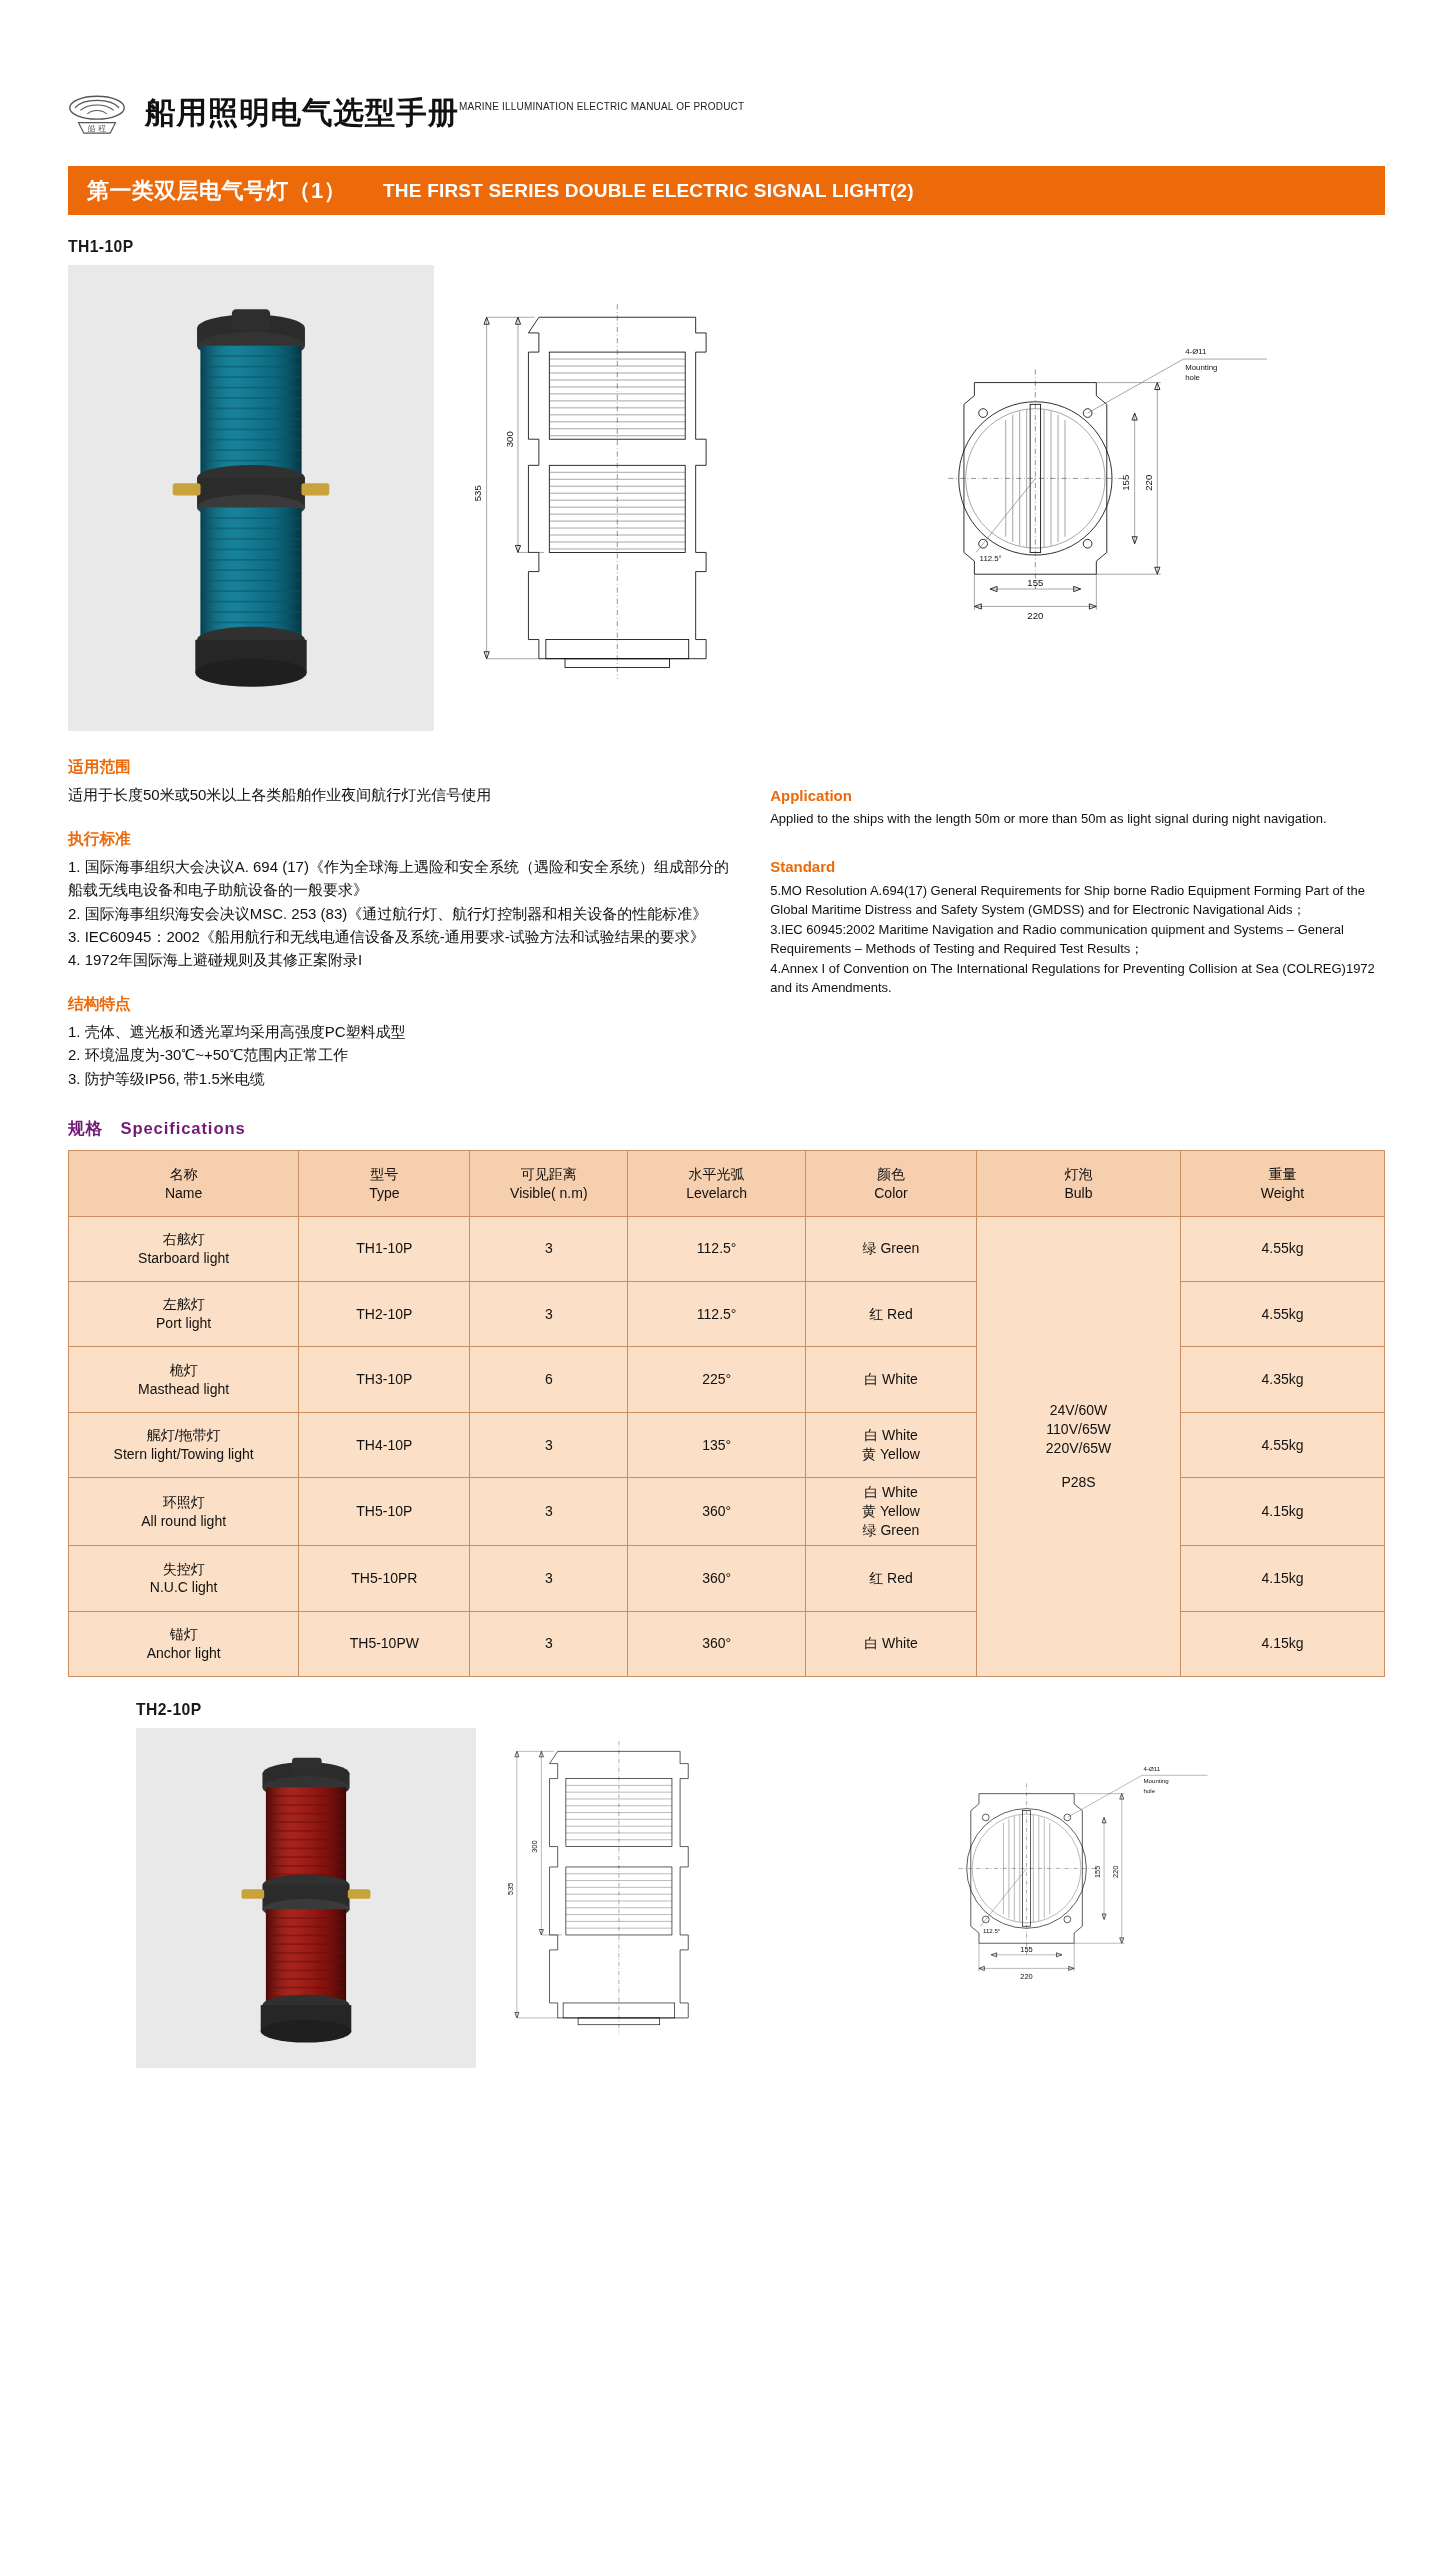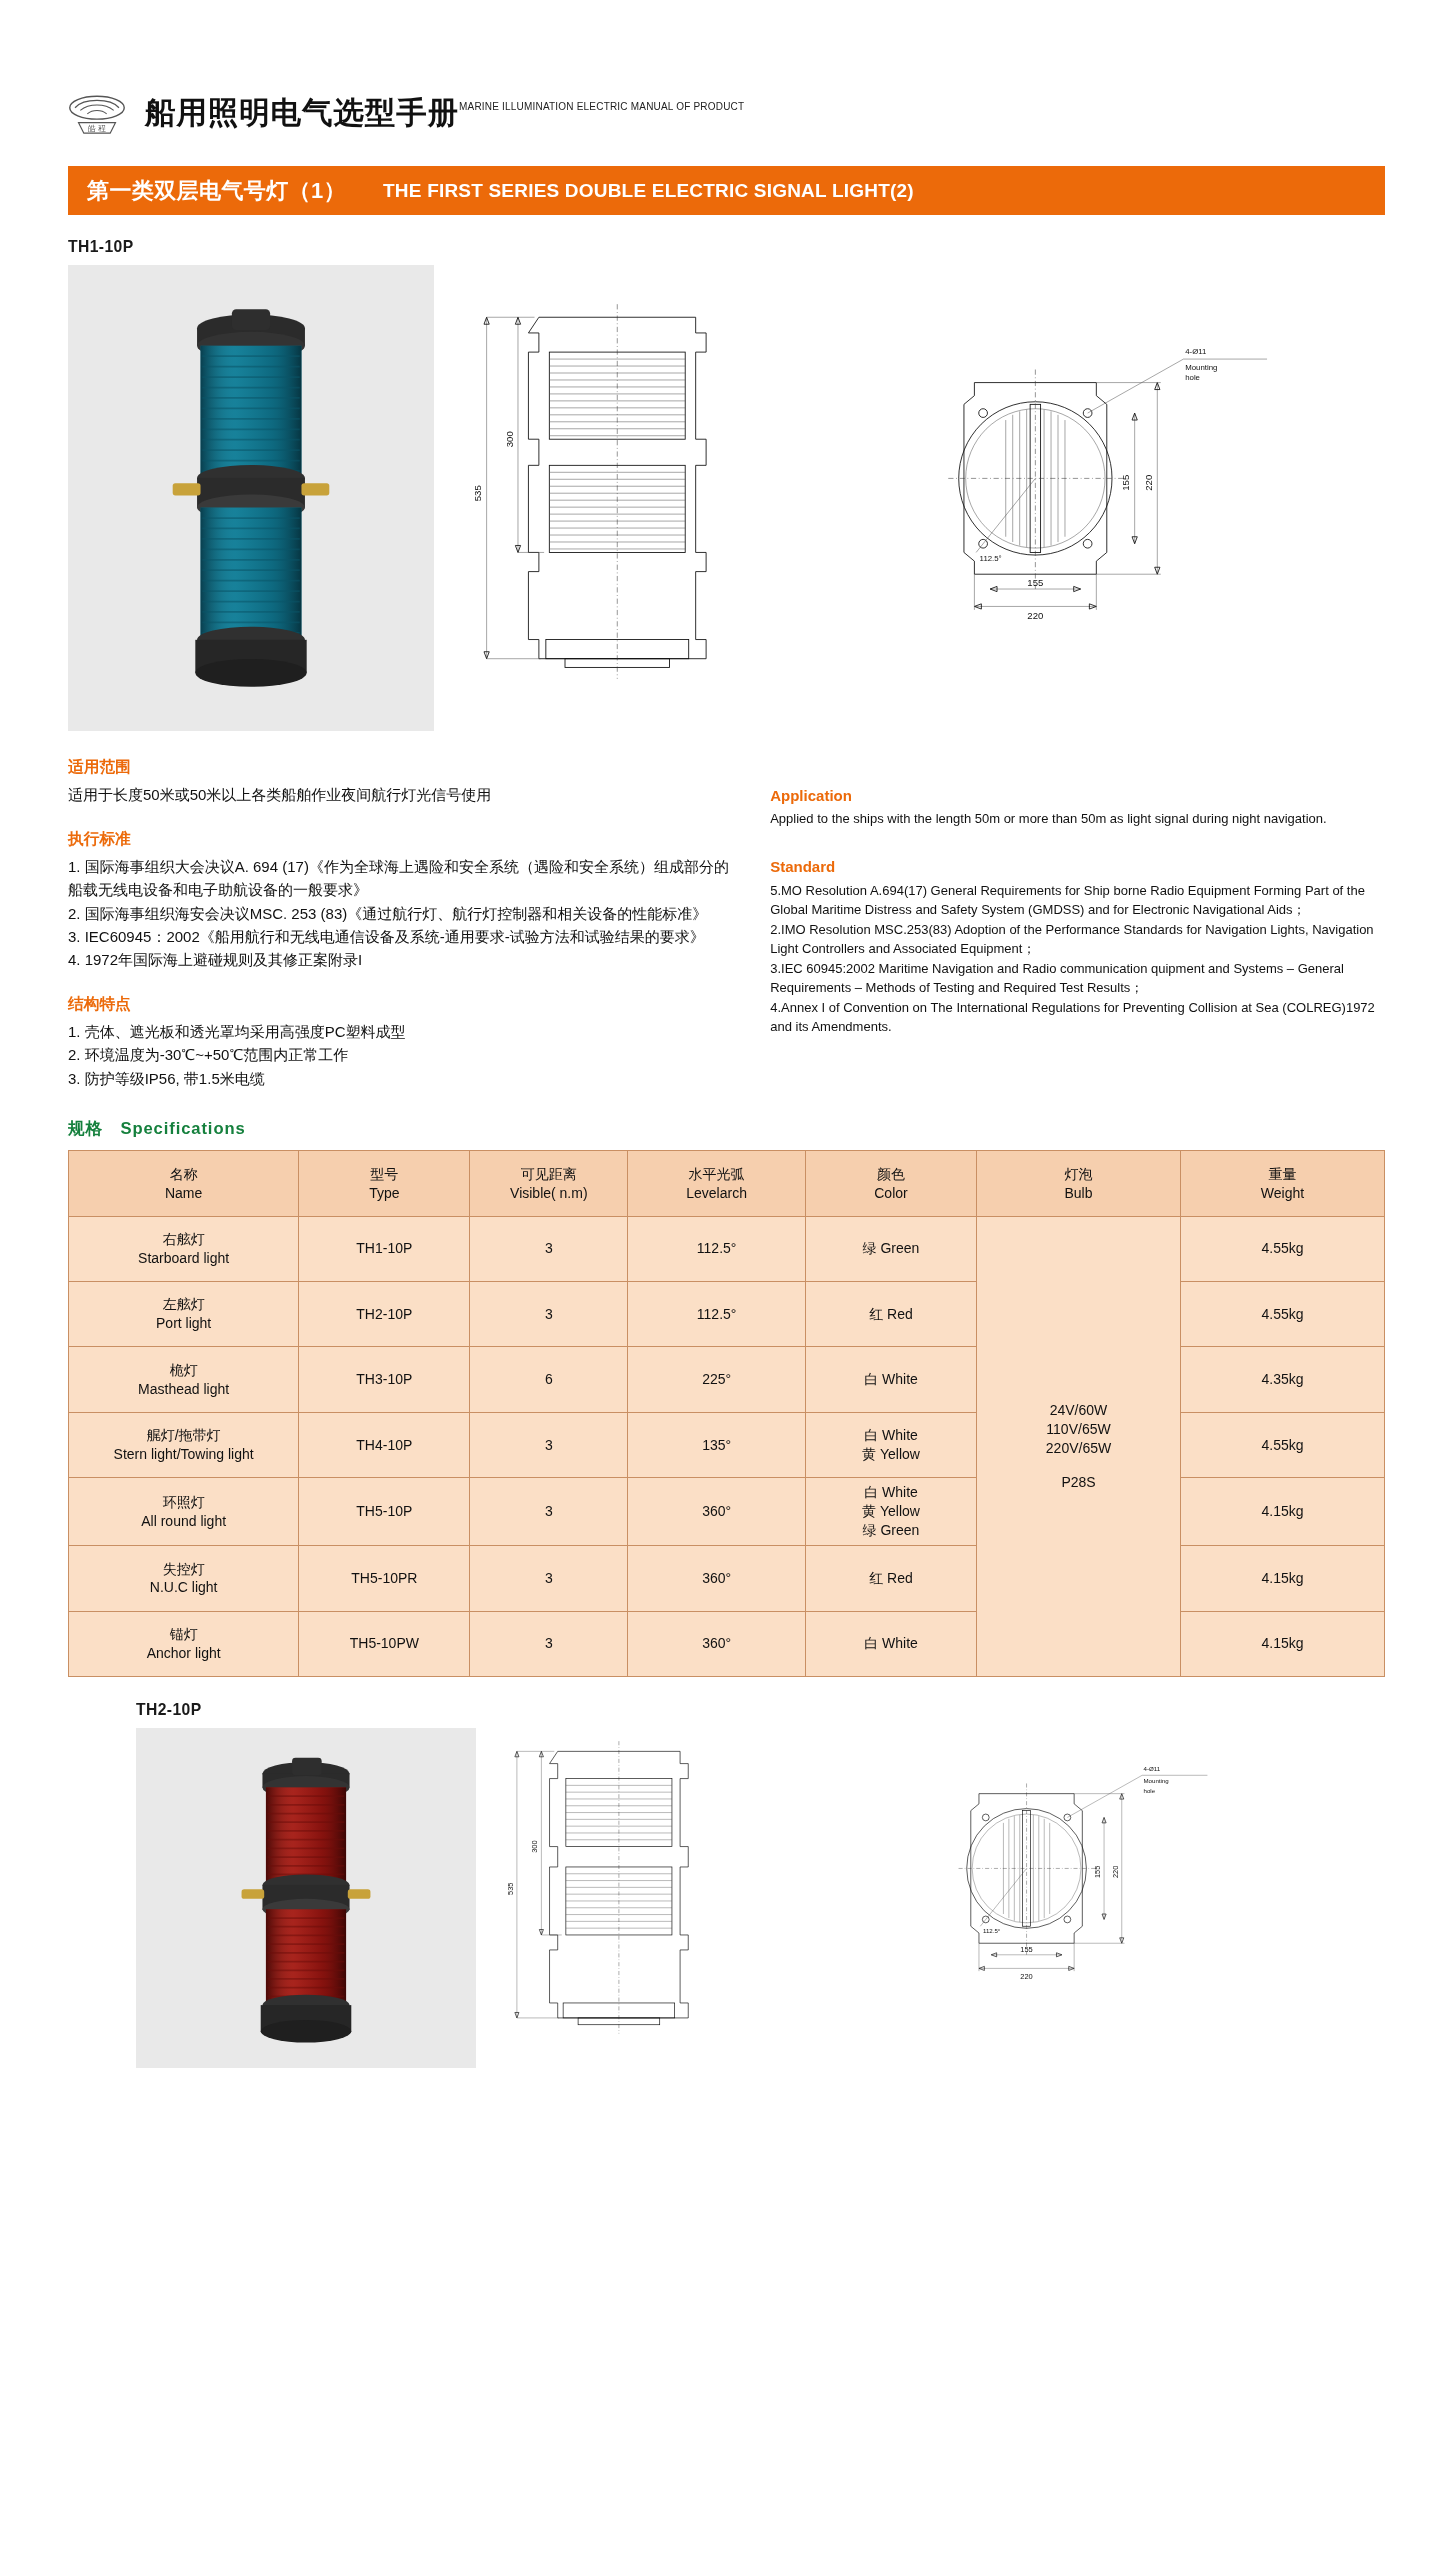--- a/index.html
+++ b/index.html
@@ -144,21 +144,21 @@
   }
   .sec-body.en {
     font-size: 13px;
     line-height: 1.5;
   }
   .sec-block { margin-bottom: 22.7px; }
 
   
   .spec-title {
     margin-top: 5.2px;
-    color: #15803d;
+    color: #701a75;
     font-weight: bold;
     font-size: 16.6px;
     letter-spacing: 0.9px;
   }
   table.spec {
     width: 100%;
     border-collapse: collapse;
     margin-top: 10.5px;
     table-layout: fixed;
   }
@@ -436,21 +436,20 @@
     <div class="col-right">
 
       <div class="sec-block">
         <div class="sec-head en">Application</div>
         <div class="sec-body en">Applied to the ships with the length 50m or more than 50m as light signal during night navigation.</div>
       </div>
 
       <div class="sec-block">
         <div class="sec-head en">Standard</div>
         <div class="sec-body en">5.MO Resolution A.694(17) General Requirements for Ship borne Radio Equipment Forming Part of the Global Maritime Distress and Safety System (GMDSS) and for Electronic Navigational Aids；</div>
-        <div class="sec-body en">2.IMO Resolution MSC.253(83) Adoption of the Performance Standards for Navigation Lights, Navigation Light Controllers and Associated Equipment；</div>
         <div class="sec-body en">3.IEC 60945:2002 Maritime Navigation and Radio communication quipment and Systems – General Requirements – Methods of  Testing and Required Test Results；</div>
         <div class="sec-body en">4.Annex I of Convention on The International Regulations for Preventing Collision at Sea (COLREG)1972 and its Amendments.</div>
       </div>
 
     </div>
   </div>
 
   <div class="spec-title">规格　Specifications</div>
 
   <table class="spec">

